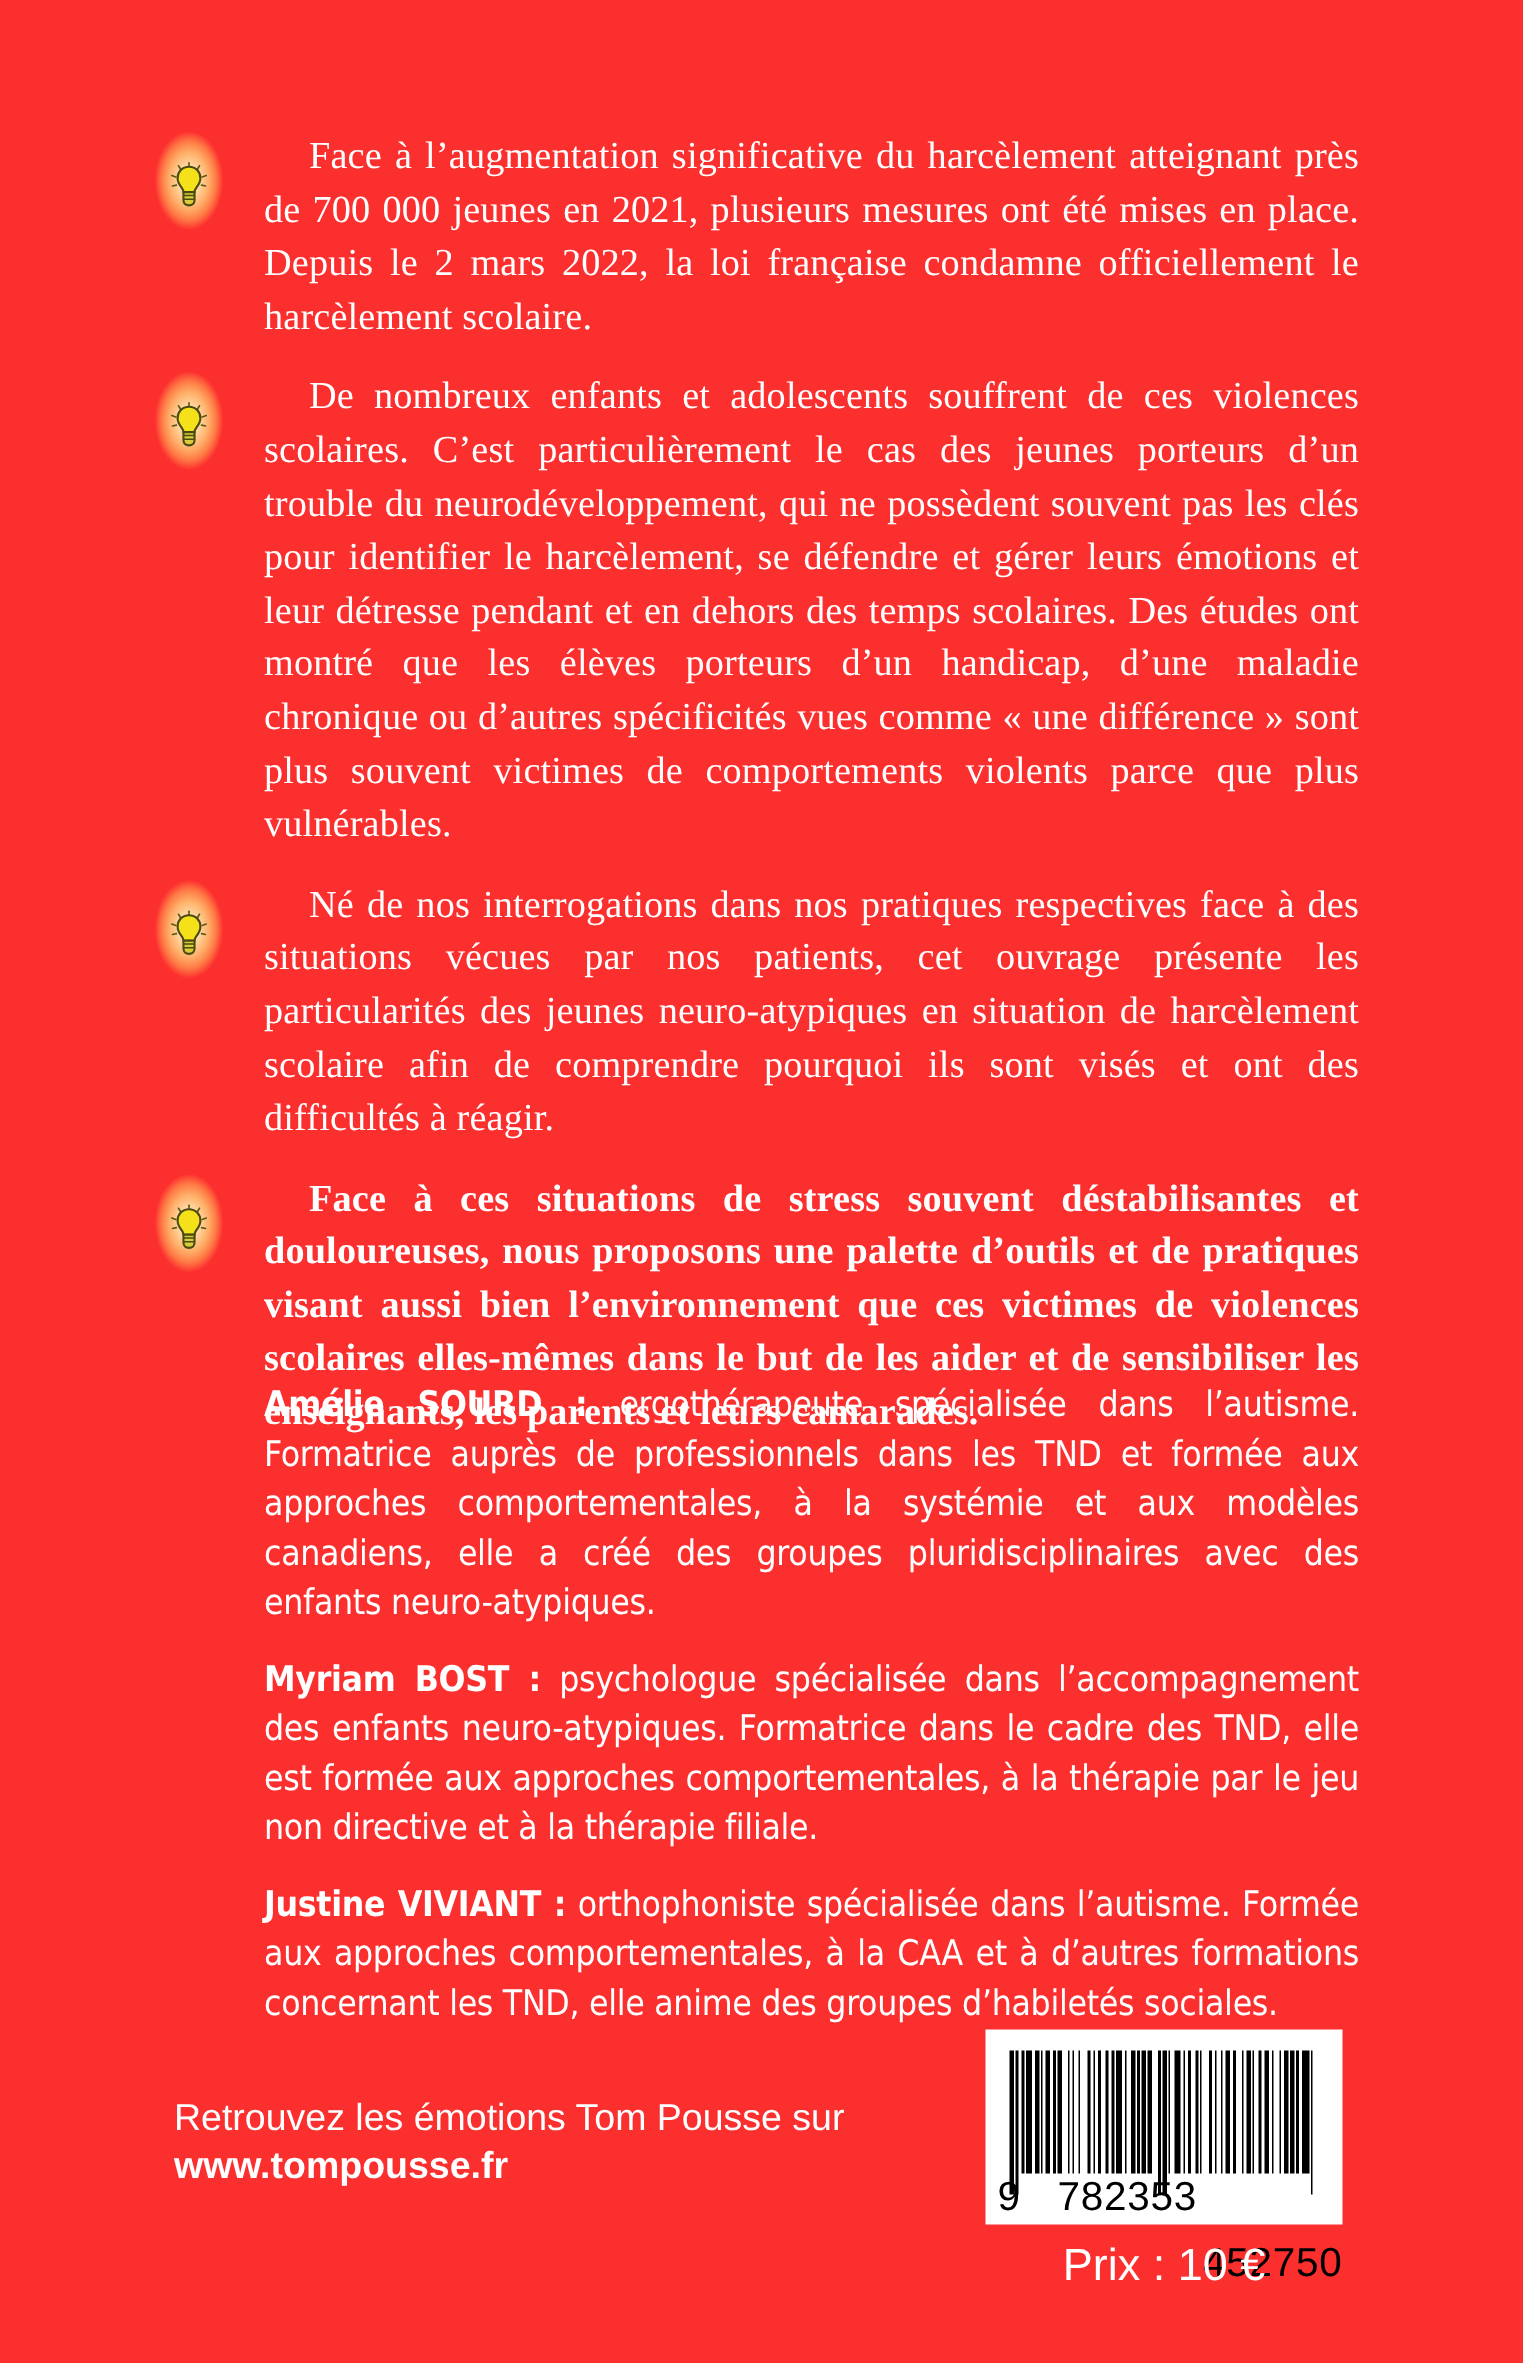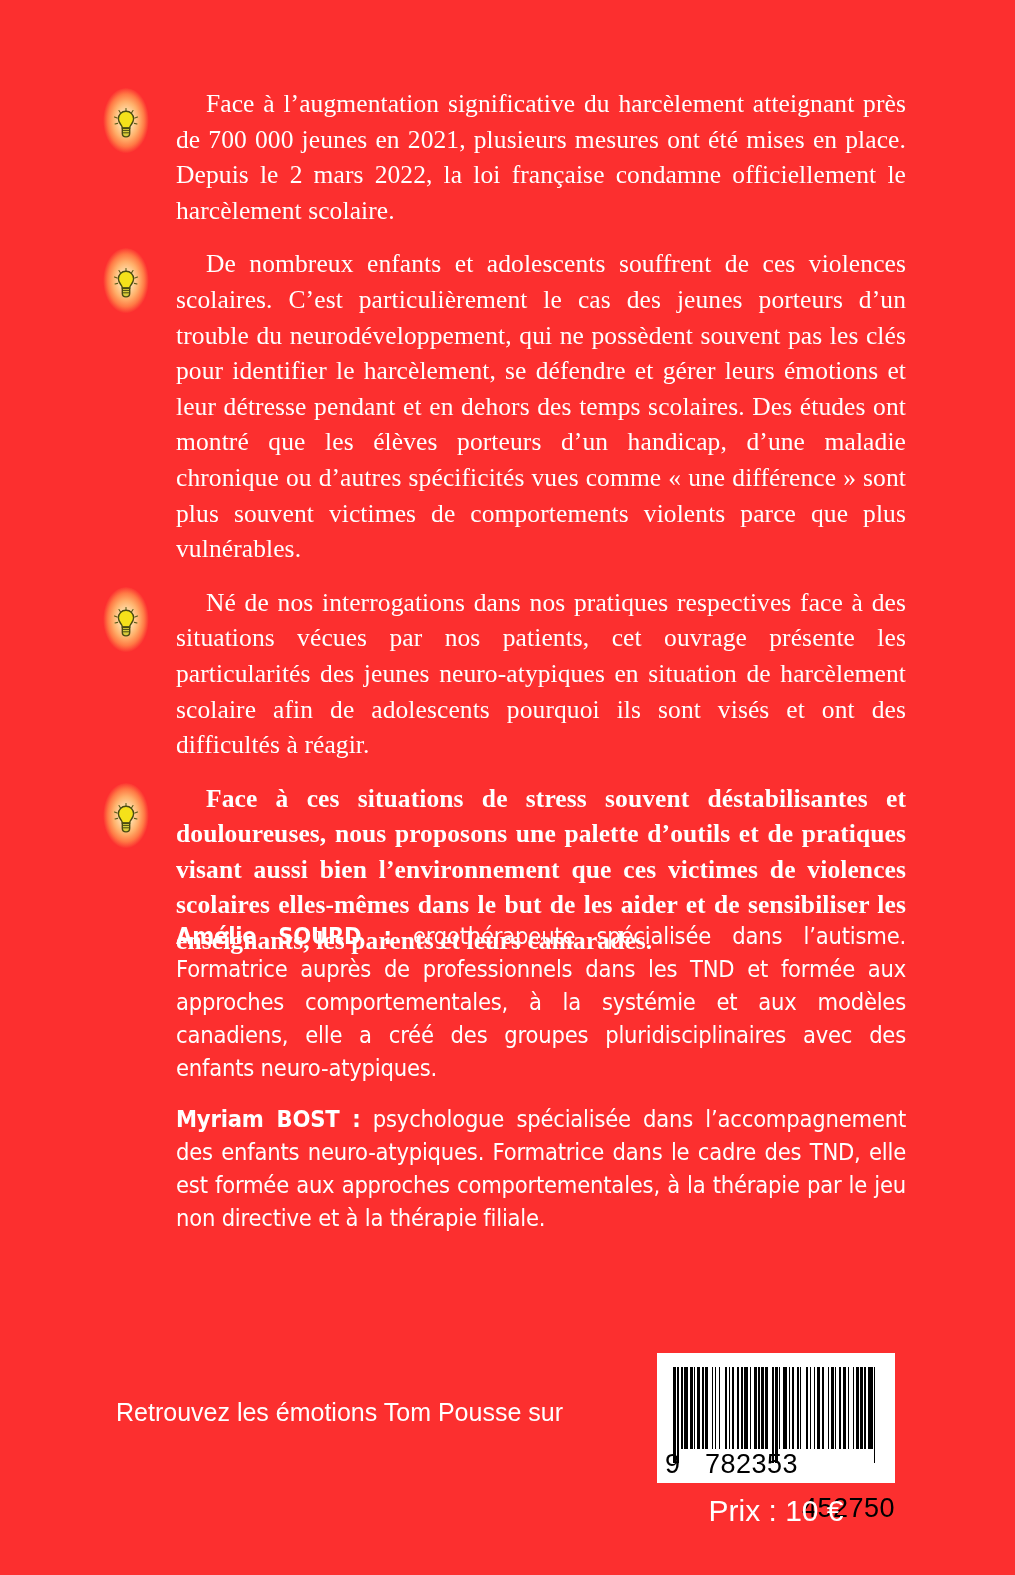--- a/index.html
+++ b/index.html
@@ -240,21 +240,21 @@
           <line x1="24.5" y1="10" x2="21.8" y2="11"></line>
           <line x1="2" y1="17" x2="4.6" y2="16.4"></line>
           <line x1="24" y1="17" x2="21.4" y2="16.4"></line>
         </g>
         <path d="M13 4.2c-4.5 0-7.6 3.3-7.6 7.6 0 3 1.7 4.9 2.8 6.4 0.8 1.1 1.1 1.9 1.1 2.8h7.4c0-0.9 0.3-1.7 1.1-2.8 1.1-1.5 2.8-3.4 2.8-6.4 0-4.3-3.1-7.6-7.6-7.6z" fill="#f5e11a" stroke="#4a4a12" stroke-width="1.4"></path>
         <path d="M9.3 21.2h7.4v5.1c0 2.2-1.5 3.6-3.7 3.6s-3.7-1.4-3.7-3.6z" fill="#d9cc3a" stroke="#4a4a12" stroke-width="1.4"></path>
         <line x1="9.6" y1="23.4" x2="16.4" y2="23.4" stroke="#4a4a12" stroke-width="1"></line>
         <line x1="9.7" y1="25.8" x2="16.3" y2="25.8" stroke="#4a4a12" stroke-width="1"></line>
       </svg>
     </span>
-    <span>Né de nos interrogations dans nos pratiques respectives face à des situations vécues par nos patients, cet ouvrage présente les particularités des jeunes neuro-atypiques en situation de harcèlement scolaire afin de adolescents pourquoi ils sont visés et ont des difficultés à réagir.</span>
+    <span>Né de nos interrogations dans nos pratiques respectives face à des situations vécues par nos patients, cet ouvrage présente les particularités des jeunes neuro-atypiques en situation de harcèlement scolaire afin de comprendre pourquoi ils sont visés et ont des difficultés à réagir.</span>
   </p>
 
   <p class="para">
     <span class="bullet">
       <svg width="26" height="34" viewBox="0 0 26 34" aria-hidden="true">
         <g stroke="#5a5a17" stroke-width="1.1" stroke-linecap="round">
           <line x1="13" y1="1.5" x2="13" y2="4"></line>
           <line x1="6" y1="3.5" x2="7.4" y2="5.8"></line>
           <line x1="20" y1="3.5" x2="18.6" y2="5.8"></line>
           <line x1="1.5" y1="10" x2="4.2" y2="11"></line>
@@ -273,24 +273,28 @@
 
 </div>
 
 <div class="bios">
   <p class="bio">
     <b>Amélie SOURD :</b><span> ergothérapeute spécialisée dans l’autisme. Formatrice auprès de professionnels dans les TND et formée aux approches comportementales, à la systémie et aux modèles canadiens, elle a créé des groupes pluridisciplinaires avec des enfants neuro-atypiques.</span>
   </p>
   <p class="bio">
     <b>Myriam BOST :</b><span> psychologue spécialisée dans l’accompagnement des enfants neuro-atypiques. Formatrice dans le cadre des TND, elle est formée aux approches comportementales, à la thérapie par le jeu non directive et à la thérapie filiale.</span>
   </p>
+  <p class="bio">
+    <b>Justine VIVIANT :</b><span> orthophoniste spécialisée dans l’autisme. Formée aux approches comportementales, à la CAA et à d’autres formations concernant les TND, elle anime des groupes d’habiletés sociales.</span>
+  </p>
 </div>
 
 <div class="footer-left">
   <div class="footer-line1">Retrouvez les émotions Tom Pousse sur</div>
+  <div class="footer-line2">www.tompousse.fr</div>
 </div>
 
 <div class="barcode-box">
   <div class="barcode-bars">
       <div class="bar guard" style="width: 2.80272px;"></div>
       <div class="bar guard" style="width: 1.40136px; background: transparent;"></div>
       <div class="bar guard" style="width: 1.40136px;"></div>
       <div class="bar" style="width: 2.80272px; background: transparent;"></div>
       <div class="bar" style="width: 1.40136px;"></div>
       <div class="bar" style="width: 1.40136px; background: transparent;"></div>

